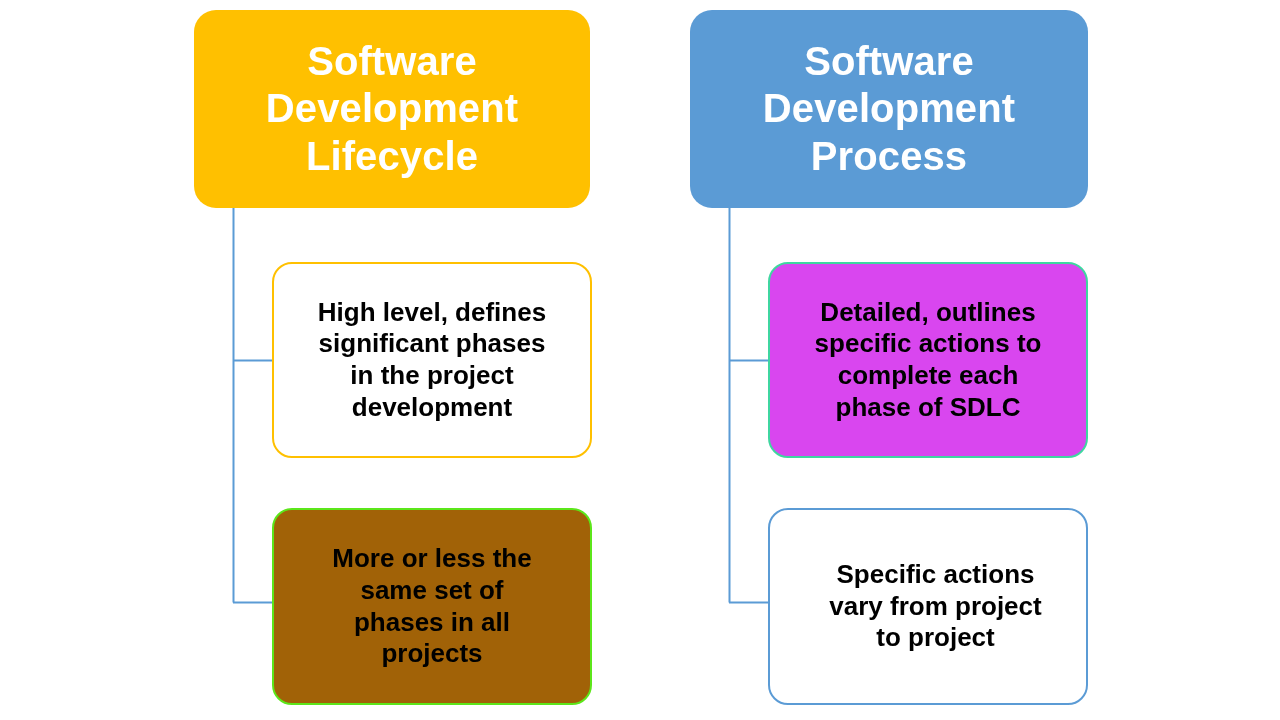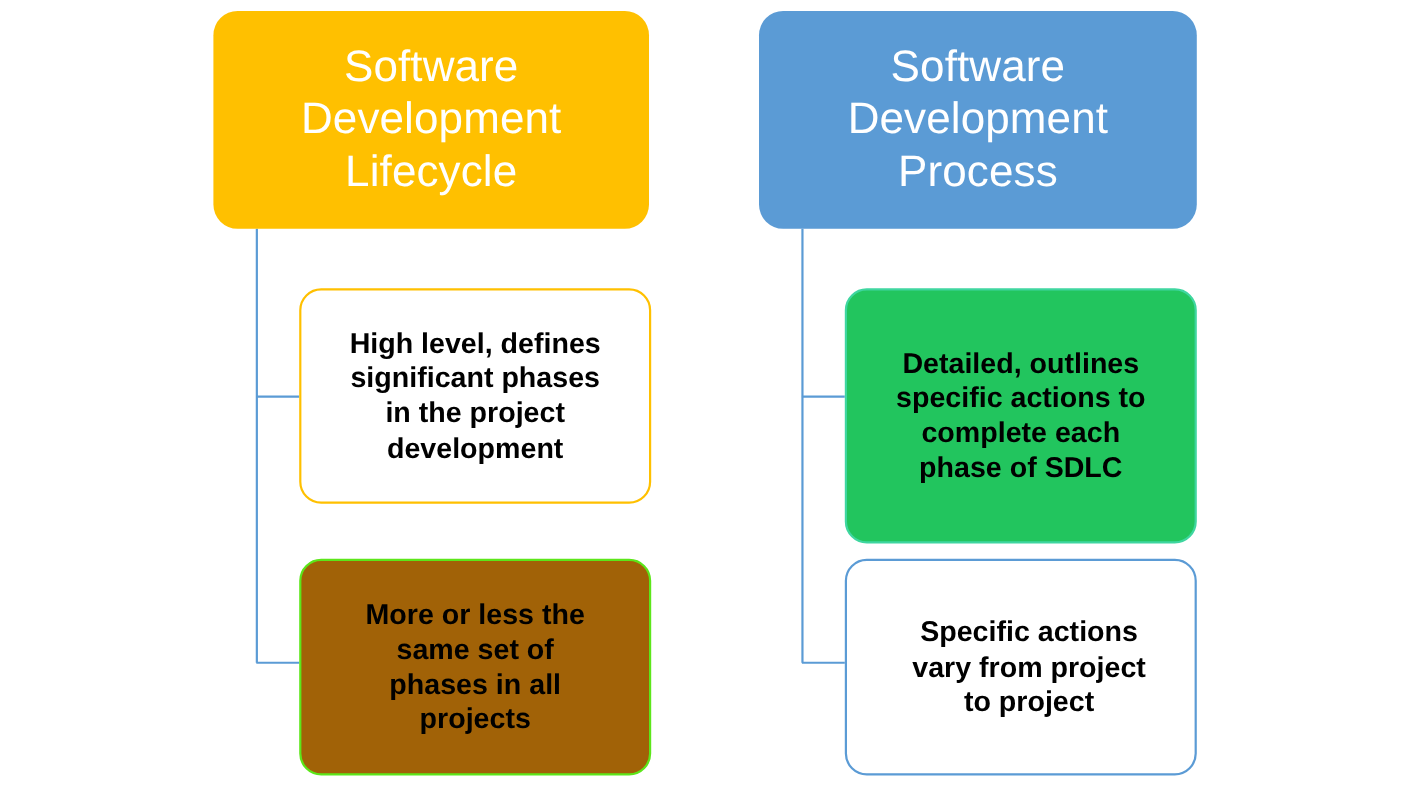--- a/index.html
+++ b/index.html
@@ -47,21 +47,21 @@
   }
 
   
   .node-parent {
     border-radius: 22px;
     color: #ffffff;
   }
   .node-parent .node-label {
     font-size: 40px;
     line-height: 1.18;
-    font-weight: 400;
+    font-weight: 700;
     letter-spacing: 0.1px;
     padding: 0 12px;
     white-space: pre-line;
   }
 
   
   .node-child {
     background: #ffffff;
     border-style: solid;
     border-width: 2px;
@@ -115,21 +115,21 @@
 phases in all
 projects</span>
   </div>
 
   <div class="node node-parent" style="left: 690px; top: 10px; width: 398px; height: 198px; background: rgb(91, 155, 213); color: rgb(255, 255, 255);">
     <span class="node-label">Software
 Development
 Process</span>
   </div>
 
-  <div class="node node-child" style="left: 768px; top: 262px; width: 320px; height: 232px; background: #22c55e; border-color: rgb(63, 214, 160); color: rgb(0, 0, 0);">
+  <div class="node node-child" style="left: 768px; top: 262px; width: 320px; height: 196px; background: #d946ef; border-color: rgb(63, 214, 160); color: rgb(0, 0, 0);">
     <span class="node-label">Detailed, outlines
 specific actions to
 complete each
 phase of SDLC</span>
   </div>
 
   <div class="node node-child" style="left: 768px; top: 508px; width: 320px; height: 197px; background: rgb(255, 255, 255); border-color: rgb(91, 155, 213); color: rgb(0, 0, 0); padding-left: 15px;">
     <span class="node-label">Specific actions
 vary from project
 to project</span>

